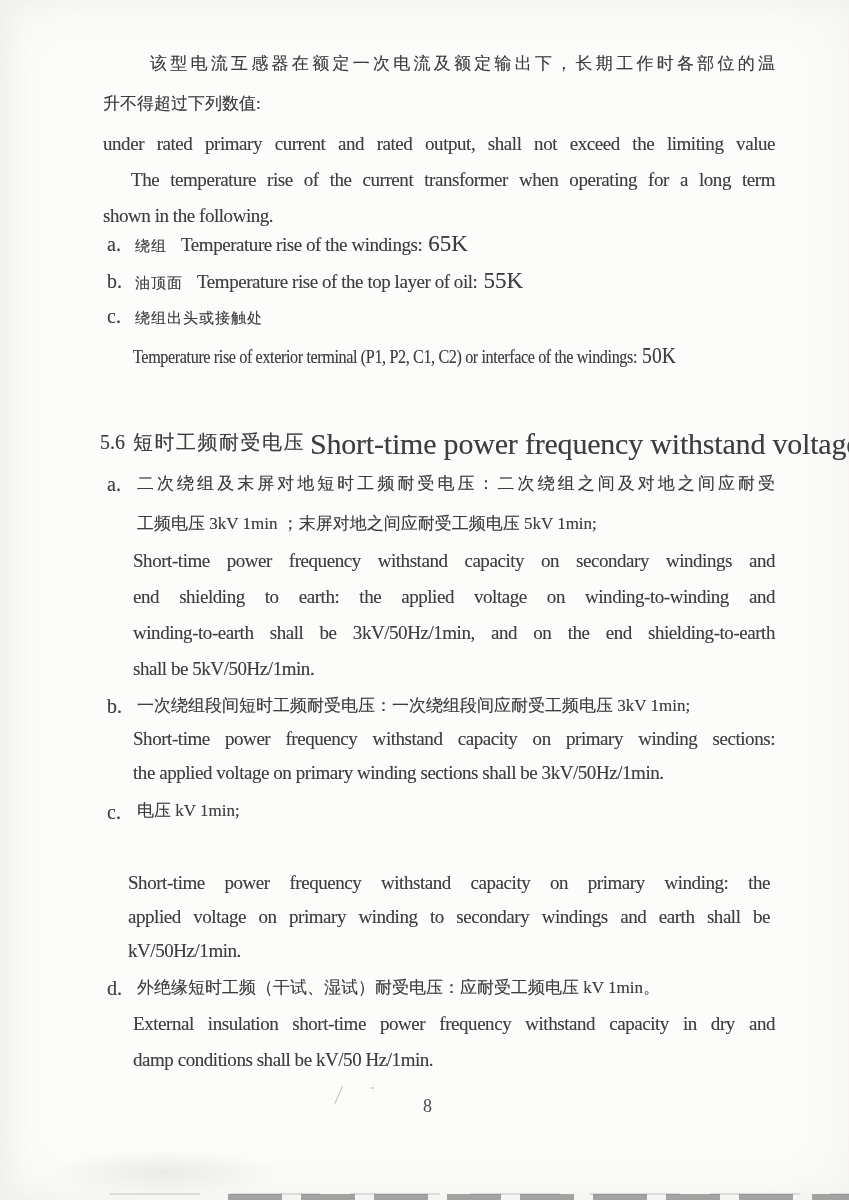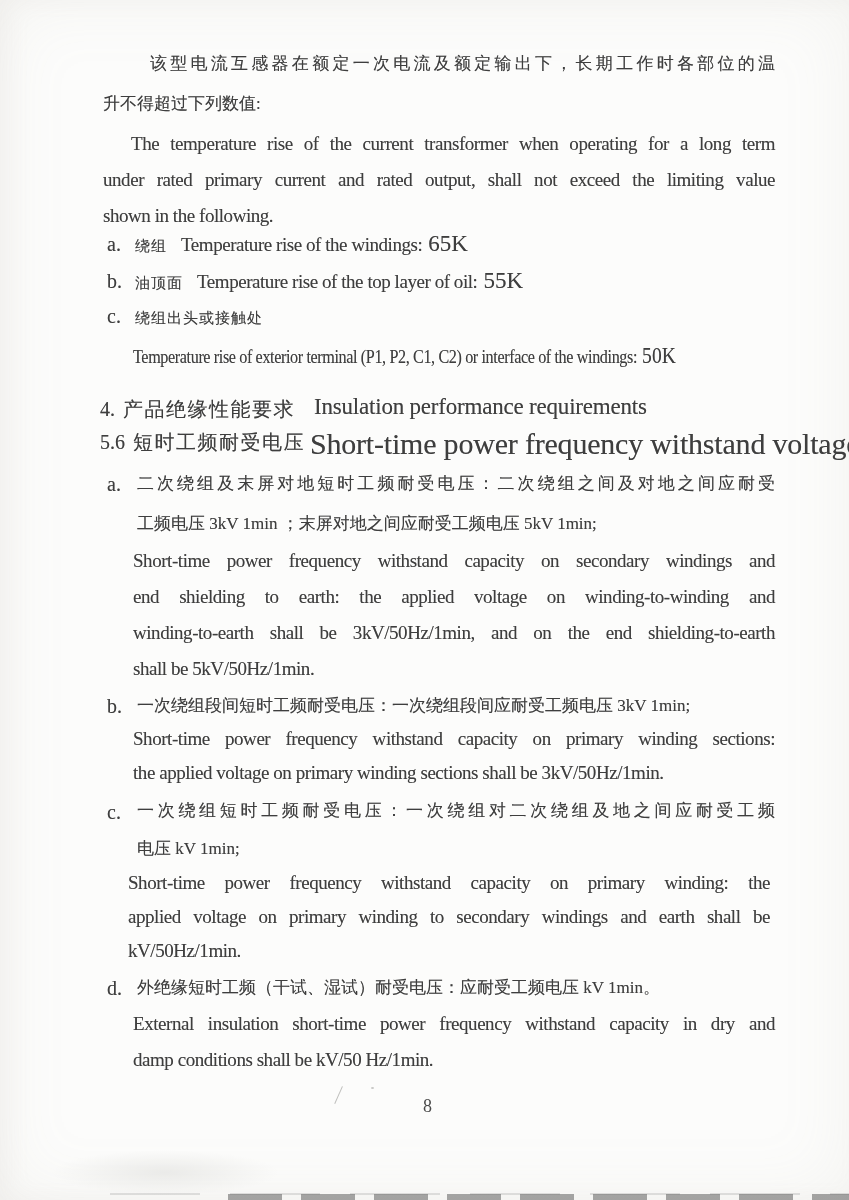--- a/index.html
+++ b/index.html
@@ -61,42 +61,38 @@
 <body>
 
 <div class="page">
 
   <div class="zhblock" style="left:103px; top:44px; width:672px;">
     <div class="zl jl indent2">该型电流互感器在额定一次电流及额定输出下，长期工作时各部位的温</div>
     <div class="zl ll">升不得超过下列数值:</div>
   </div>
 
   <div class="enblock" style="left:103px; top:126px; width:672px;">
+    <div class="el jl">under rated primary current and rated output, shall not exceed the limiting value</div>
     <div class="el jl indent1">The temperature rise of the current transformer when operating for a long term</div>
-    <div class="el jl">under rated primary current and rated output, shall not exceed the limiting value</div>
     <div class="el ll">shown in the following.</div>
   </div>
 
   <div class="trow" style="top:231px;">
     <span class="tmark">a.</span><span class="tzh">绕组</span><span class="ten">Temperature rise of the windings:</span><span class="tval">65K</span>
   </div>
   <div class="trow" style="top:268px;">
     <span class="tmark">b.</span><span class="tzh">油顶面</span><span class="ten">Temperature rise of the top layer of oil:</span><span class="tval">55K</span>
   </div>
   <div class="trow" style="top:305px;">
     <span class="tmark">c.</span><span class="tzh">绕组出头或接触处</span>
   </div>
   <div class="c-sub" style="top:343px;">
     <span class="ten">Temperature rise of exterior terminal (P1, P2, C1, C2) or interface of the windings:</span><span class="tval">50K</span>
   </div>
 
-  <div class="hd" style="top:396px;">
-    <span class="hnum">4.</span><span class="hzh">产品绝缘性能要求</span>
-    <span class="hen" style="left:214px;">Insulation performance requirements</span>
-  </div>
 
   <div class="hd" style="top:429px;">
     <span class="hnum">5.6</span><span class="hzh">短时工频耐受电压</span>
     <span class="hen" style="left:210px; font-size:30px;">Short-time power frequency withstand voltage</span>
   </div>
 
   <div class="marker" style="left:107px; top:464px;">a.</div>
   <div class="zhblock" style="left:137px; top:464px; width:638px;">
     <div class="zl jl">二次绕组及末屏对地短时工频耐受电压：二次绕组之间及对地之间应耐受</div>
     <div class="zl ll nowrap">工频电压 3kV 1min ；末屏对地之间应耐受工频电压 5kV 1min;</div>
@@ -112,21 +108,20 @@
   <div class="zhblock" style="left:137px; top:686px; width:638px;">
     <div class="zl ll nowrap">一次绕组段间短时工频耐受电压：一次绕组段间应耐受工频电压 3kV 1min;</div>
   </div>
   <div class="enblock" style="left:133px; top:722px; width:642px;">
     <div class="el jl" style="line-height:34px;">Short-time power frequency withstand capacity on primary winding sections:</div>
     <div class="el ll" style="line-height:34px;">the applied voltage on primary winding sections shall be 3kV/50Hz/1min.</div>
   </div>
 
   <div class="marker" style="left:107px; top:792px;">c.</div>
   <div class="zhblock" style="left:137px; top:792px; width:638px;">
-    <div class="zl jl" style="line-height:38px;">一次绕组短时工频耐受电压：一次绕组对二次绕组及地之间应耐受工频</div>
     <div class="zl ll" style="line-height:38px;">电压 kV 1min;</div>
   </div>
   <div class="enblock" style="left:128px; top:866px; width:642px;">
     <div class="el jl" style="line-height:34px;">Short-time power frequency withstand capacity on primary winding: the</div>
     <div class="el jl" style="line-height:34px;">applied voltage on primary winding to secondary windings and earth shall be</div>
     <div class="el ll" style="line-height:34px;">kV/50Hz/1min.</div>
   </div>
 
   <div class="marker" style="left:107px; top:968px;">d.</div>
   <div class="zhblock" style="left:137px; top:968px; width:638px;">

